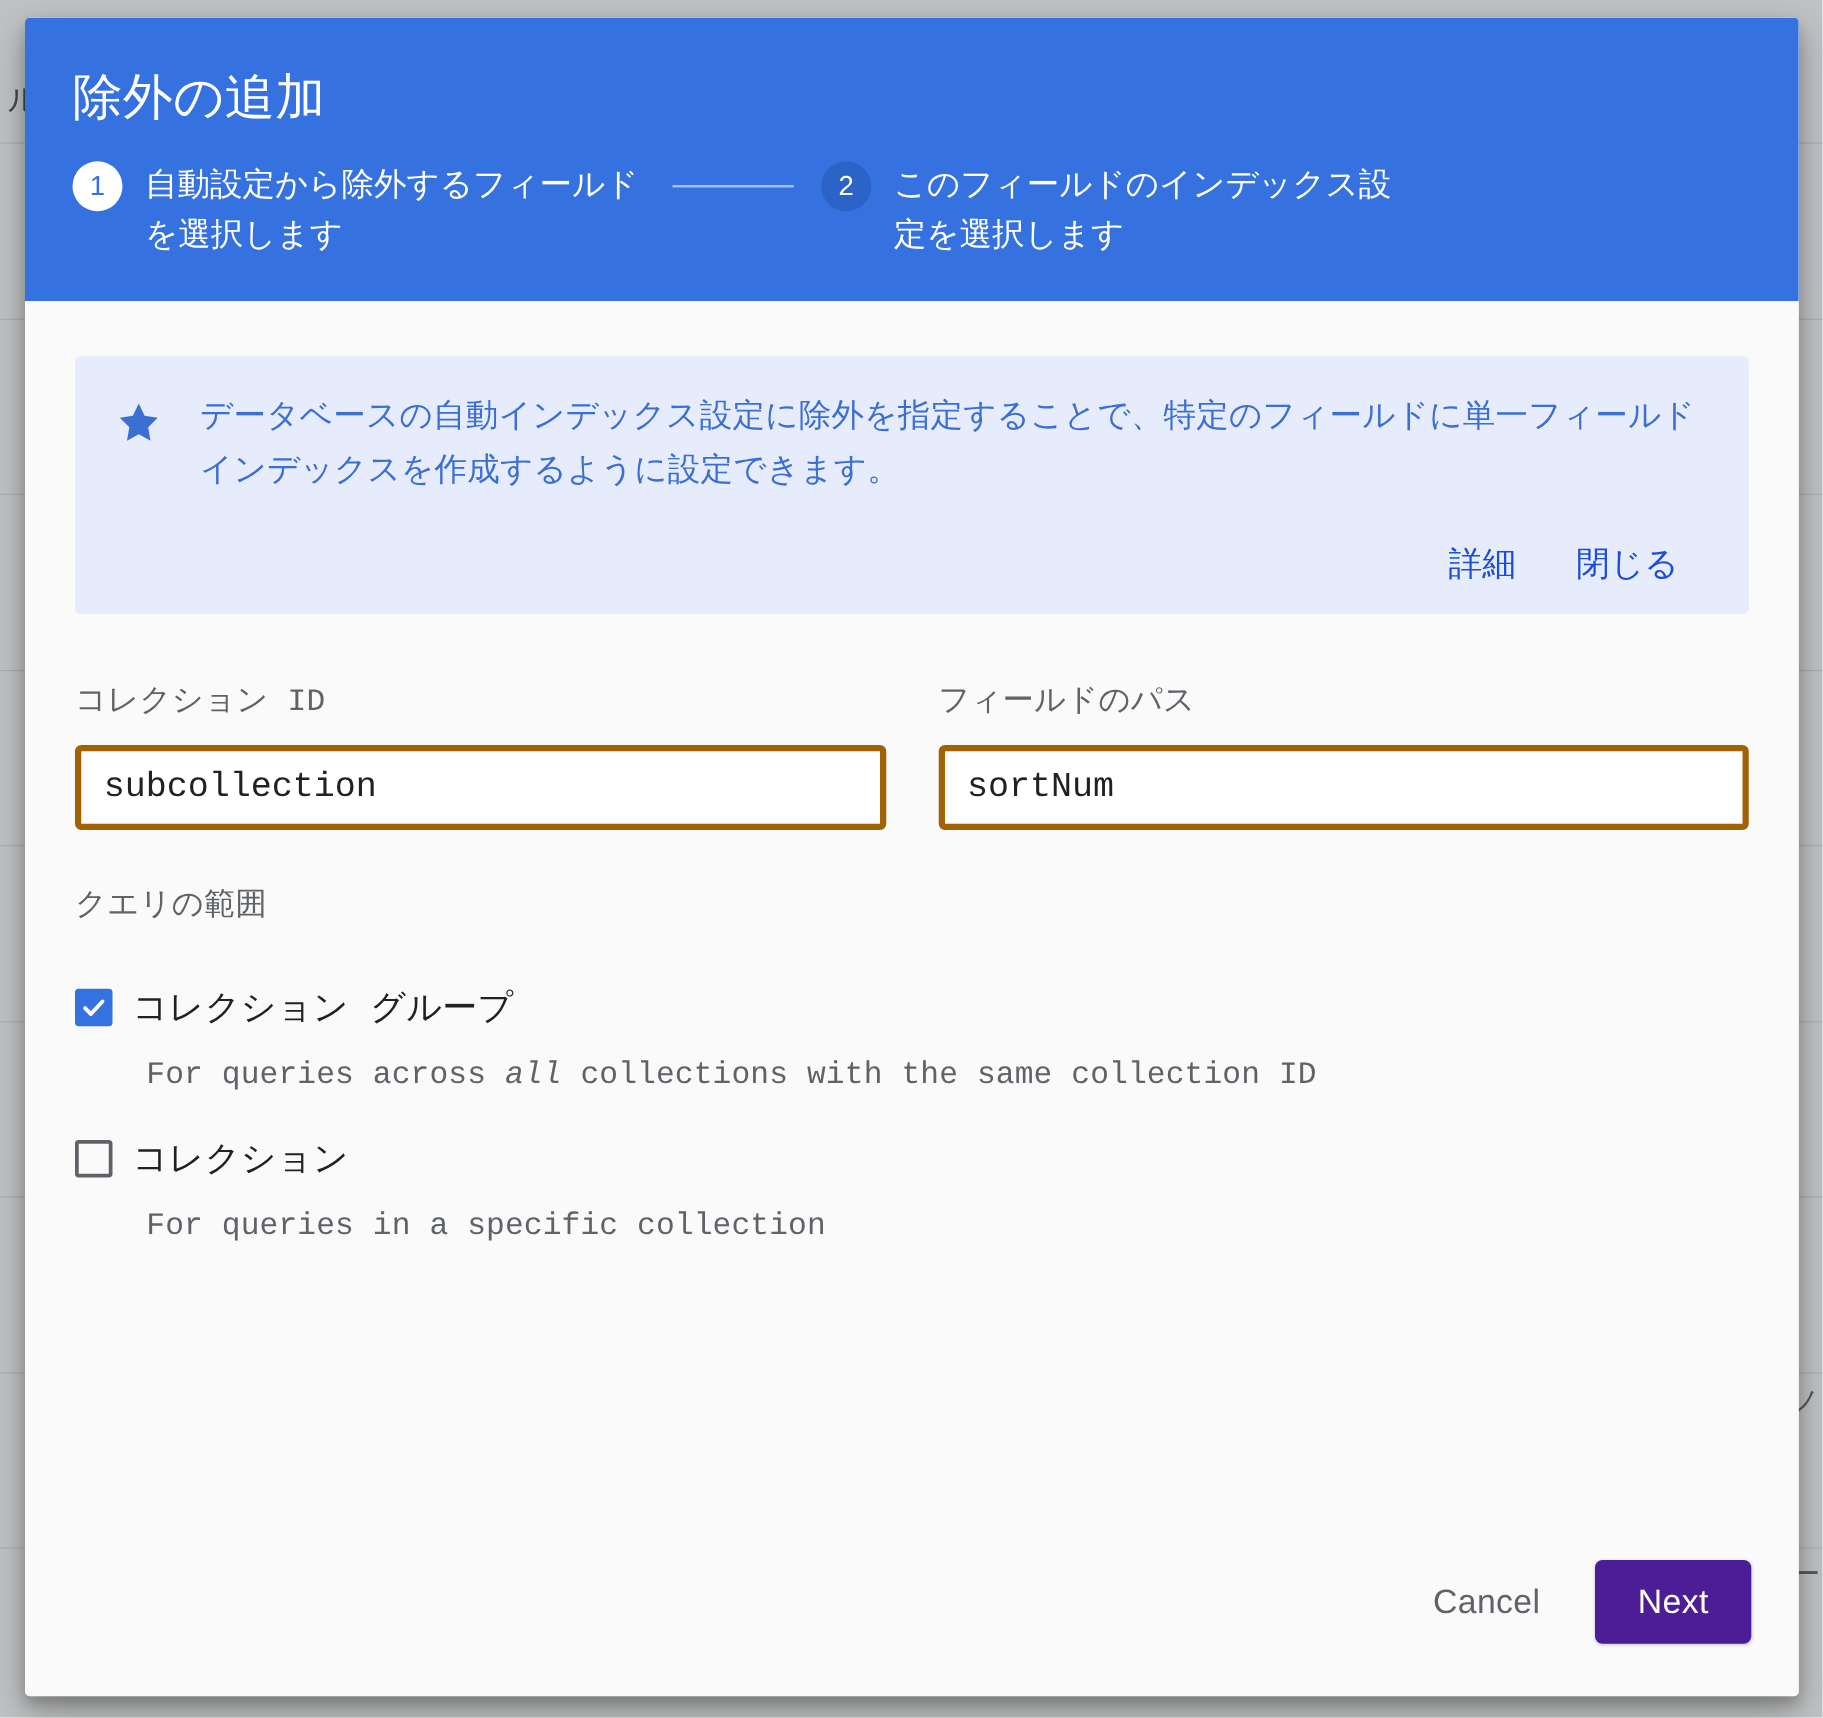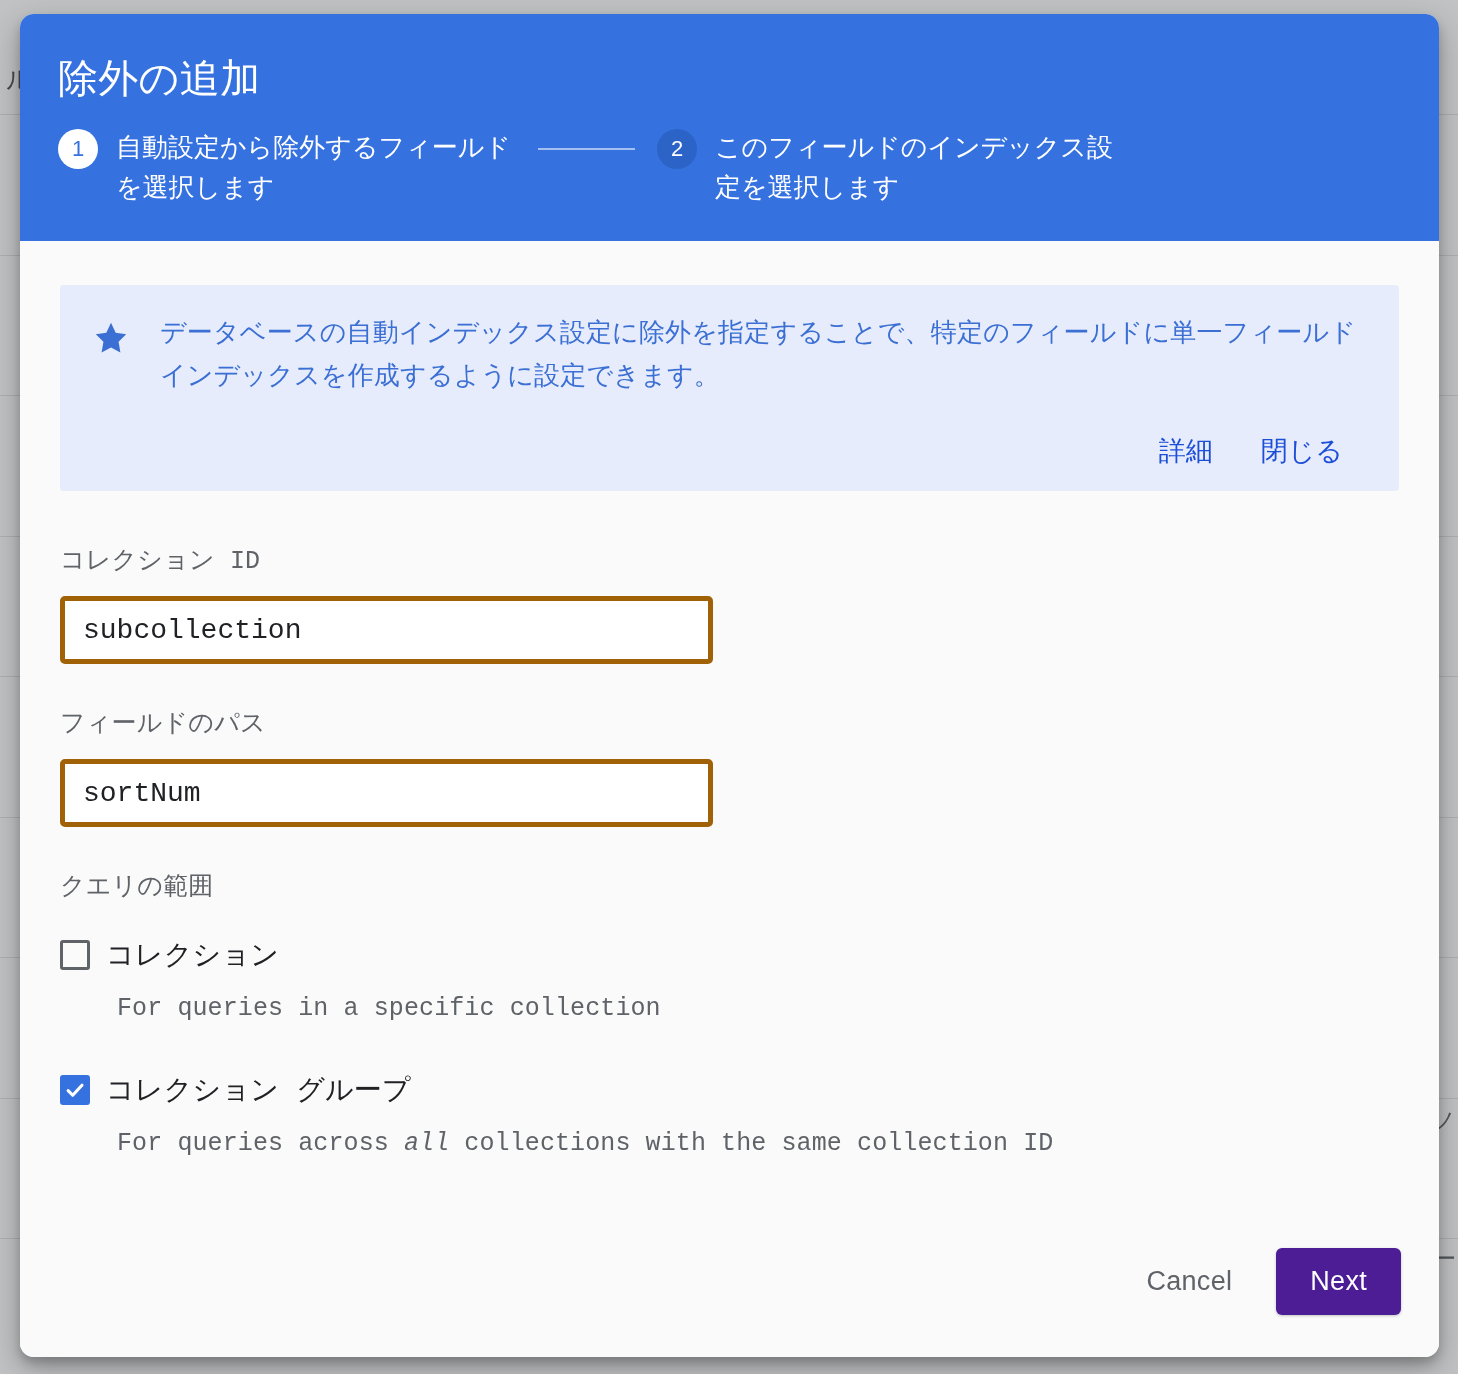--- a/index.html
+++ b/index.html
@@ -48,21 +48,21 @@
     background: rgba(60, 64, 67, 0.32);
   }
 
   
   #exclusion-dialog {
     position: absolute;
     left: 20px;
     top: 14px;
     width: 1419px;
     height: 1343px;
-    border-radius: 14px;
+    border-radius: 4px;
     overflow: hidden;
     background: #fafafa;
     box-shadow: 0 11px 30px rgba(0,0,0,0.28), 0 6px 10px rgba(0,0,0,0.18);
     display: flex;
     flex-direction: column;
   }
 
   
   .dlg-header {
     background: #3572E0;
@@ -171,21 +171,20 @@
     cursor: pointer;
     font-family: inherit;
     padding: 4px 2px;
   }
 
   
   .form-row {
     display: flex;
     gap: 42px;
     margin-top: 52px;
-    flex-direction: column;
   }
   .form-field { width: 653px; }
   .field-label {
     display: block;
     font-size: 25px;
     color: #5f6368;
     margin-bottom: 20px;
     letter-spacing: 0.2px;
   }
   .field-input {
@@ -347,43 +346,43 @@
       </div>
       <div class="form-field">
         <label class="field-label">フィールドのパス</label>
         <input class="field-input" type="text" value="sortNum" style="">
       </div>
     </div>
 
     <div class="scope-section">
       <div class="scope-legend">クエリの範囲</div>
 
-      <div class="scope-option">
-        <div class="scope-option-main">
-          <span class="cb unchecked"></span>
-          <span class="scope-label">コレクション</span>
-        </div>
-        <div class="scope-hint">
-          <span>For queries in a specific collection</span>
-        </div>
-      </div>
-
       <div class="scope-option" style="margin-top:48px;">
         <div class="scope-option-main">
           <span class="cb checked">
             <svg viewBox="0 0 24 24" fill="none" stroke="currentColor" stroke-width="3.4" stroke-linecap="round" stroke-linejoin="round" aria-hidden="true">
               <path d="M4.5 12.6l5 5.1L19.6 6.8"></path>
             </svg>
           </span>
           <span class="scope-label">コレクション グループ</span>
         </div>
         <div class="scope-hint">
           <span>For queries across </span><i>all</i><span> collections with the same collection ID</span>
         </div>
       </div>
+
+      <div class="scope-option">
+        <div class="scope-option-main">
+          <span class="cb unchecked"></span>
+          <span class="scope-label">コレクション</span>
+        </div>
+        <div class="scope-hint">
+          <span>For queries in a specific collection</span>
+        </div>
+      </div>
     </div>
   </div>
 
   <div class="dlg-footer">
     <button class="btn-text">Cancel</button>
     <button class="btn-primary">Next</button>
   </div>
 </div>
 
 </body></html>

